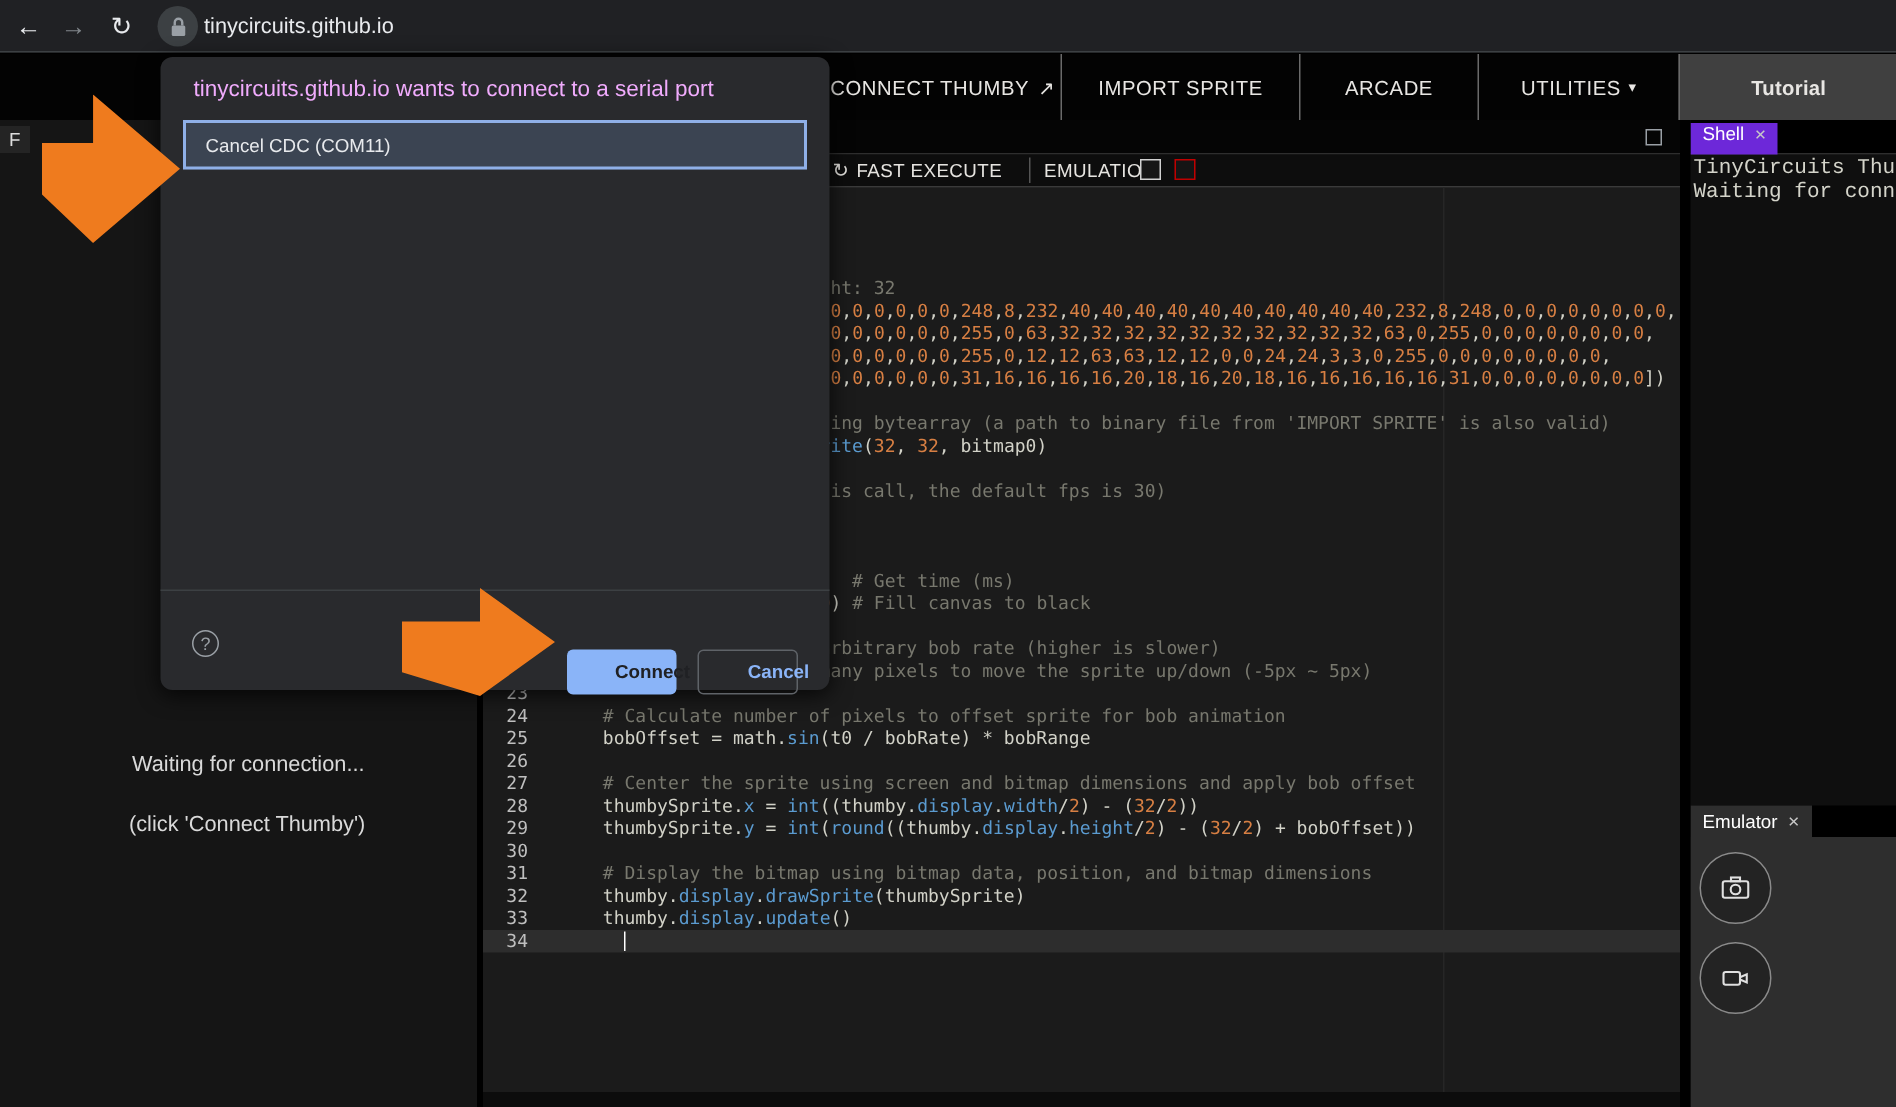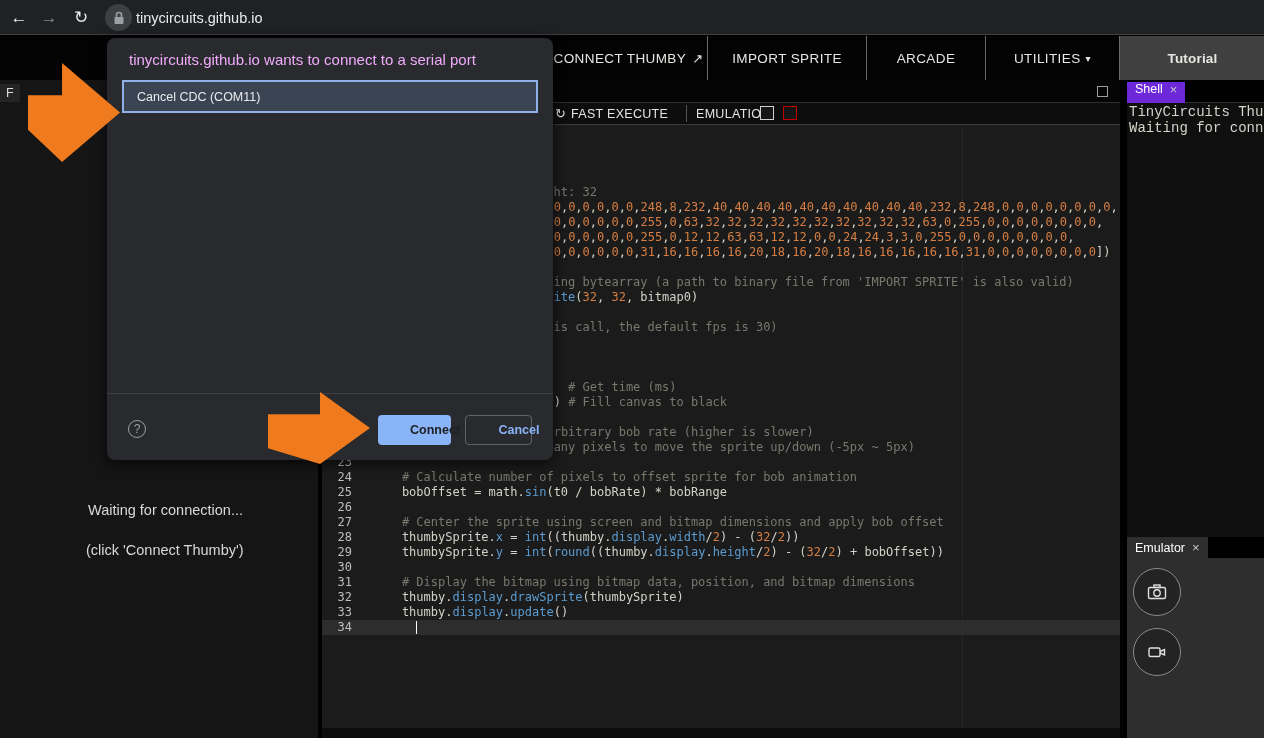--- a/index.html
+++ b/index.html
@@ -79,21 +79,21 @@
   
   .dialog { position:absolute; left:107px; top:38px; width:446px; height:422px; background:#292a2d;
     border-radius:8px; box-shadow:0 3px 14px rgba(0,0,0,.75); z-index:50; }
   .dlg-title { position:absolute; left:22px; top:13px; width:400px; color:#f0abfc; font-size:15px; }
   .dlg-device { position:absolute; left:15px; top:42px; width:416px; height:33px; background:#3b4452;
     border:2px solid #8fb0e8; display:flex; align-items:center; padding-left:13px;
     color:#e8eaed; font-size:12.5px; cursor:pointer; }
   .dlg-sep { position:absolute; left:0; top:355px; width:446px; height:1px; background:#3c4043; }
   .dlg-help { position:absolute; left:21px; top:382px; width:18px; height:18px; border:1.5px solid #9aa0a6;
     border-radius:50%; color:#9aa0a6; font-size:12px; display:flex; align-items:center; justify-content:center; cursor:pointer; }
-  .btn { position:absolute; top:377px; height:30px; border-radius:4px; font-size:12.5px; font-weight:bold;
+  .btn { position:absolute; top:395px; height:30px; border-radius:4px; font-size:12.5px; font-weight:bold;
     display:flex; align-items:center; justify-content:center; cursor:pointer;padding-left:41px; }
   .btn-connect { left:271px; width:73px; background:#8ab4f8; color:#202124; }
   .btn-cancel  { left:358px; width:67px; background:transparent; border:1px solid #5f6368; color:#8ab4f8; }
   
   .arrow { position:absolute; z-index:60; }
   .arrow1 { left:28px; top:62px; width:92px; height:101px;
     clip-path:polygon(0% 33%, 37% 33%, 37% 1%, 100% 50%, 37% 99%, 0% 67%); }
   .arrow2 { left:268px; top:392px; width:102px; height:72px;
     clip-path:polygon(0% 31%, 51% 31%, 51% 0%, 100% 50%, 51% 100%, 0% 78%); }
   svg { display:block; }

